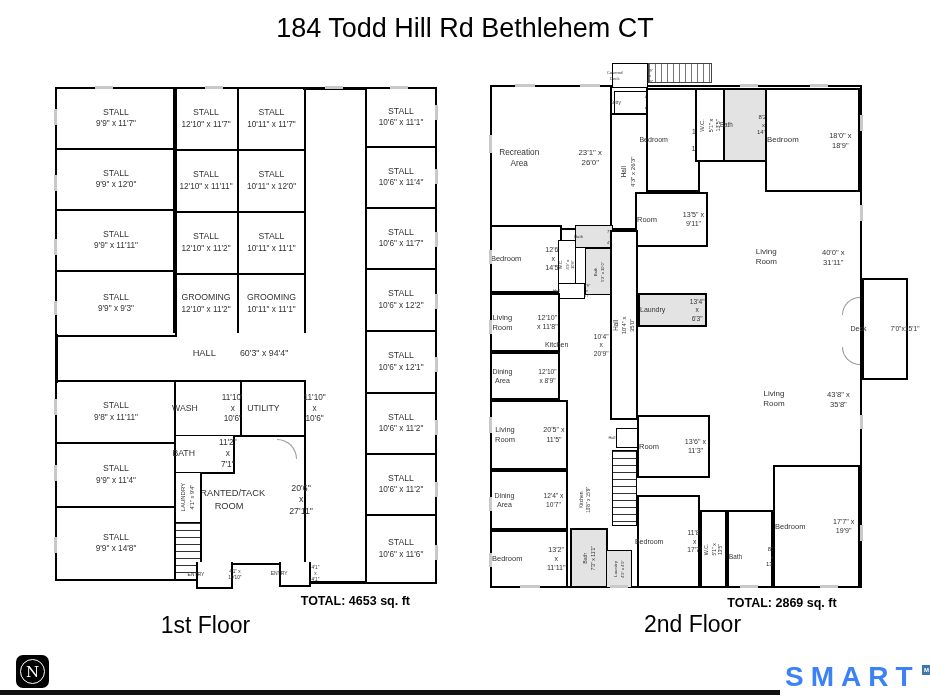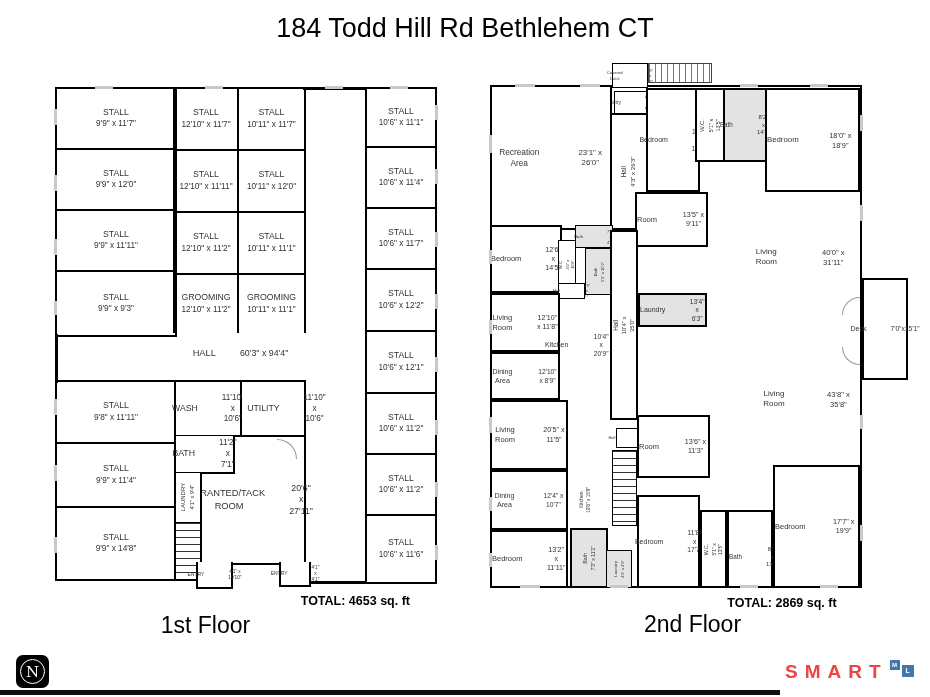--- a/index.html
+++ b/index.html
@@ -28,21 +28,21 @@
 .arc { position:absolute; border:1px solid #999; background:transparent; }
 .arc.tl { border-radius:100% 0 0 0; border-right:none; border-bottom:none; }
 .arc.tr { border-radius:0 100% 0 0; border-left:none; border-bottom:none; }
 .arc.bl { border-radius:0 0 0 100%; border-right:none; border-top:none; }
 .total { position:absolute; font-weight:bold; font-size:12.5px; color:#000; text-align:right; }
 .floor-label { position:absolute; font-size:23px; color:#000; text-align:center; }
 .nlogo { position:absolute; left:16px; top:655px; width:33px; height:33px; background:#000; border-radius:7px; display:flex; align-items:center; justify-content:center; }
 .ncircle { width:25px; height:25px; border:1.5px solid #fff; border-radius:50%; display:flex; align-items:center; justify-content:center; color:#fff; font-family:"DejaVu Serif",serif; font-size:15px; }
 .disclaimer { position:absolute; left:64px; top:662px; font-size:8.4px; font-weight:bold; color:#111; line-height:1.5; letter-spacing:.2px; }
 .smartmls { position:absolute; left:785px; top:661px; display:flex; align-items:center; }
-.smart-word { color:#ef4444; font-size:19px; font-weight:bold; letter-spacing:7px; }
+.smart-word { color:#3b82f6; font-size:28px; font-weight:bold; letter-spacing:7px; }
 .sq { display:inline-block; background:#4177ac; color:#fff; font-weight:bold; text-align:center; margin-left:2px; }
 .sq-m { width:10px; height:10px; font-size:6px; line-height:10px; transform:translateY(-7px); }
 .sq-l { width:12px; height:12px; font-size:7px; line-height:12px; transform:translateY(-1px); }
 .bottom-bar { position:absolute; left:0; top:690px; width:780px; height:5px; background:#111; }
 </style>
 </head>
 <body>
 
 <div class="title">184 Todd Hill Rd Bethlehem CT</div>
 

